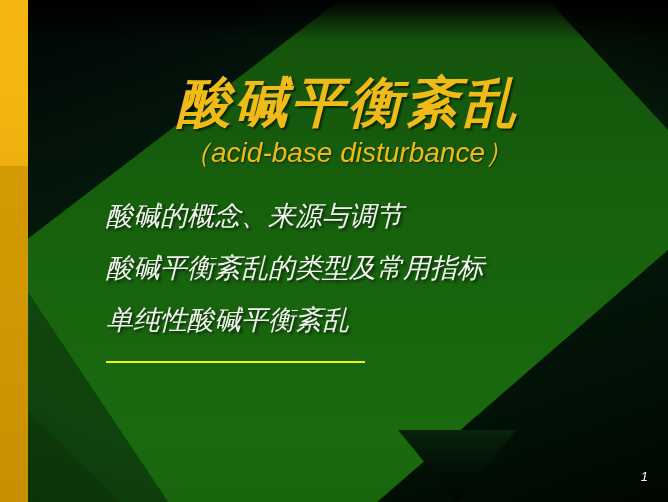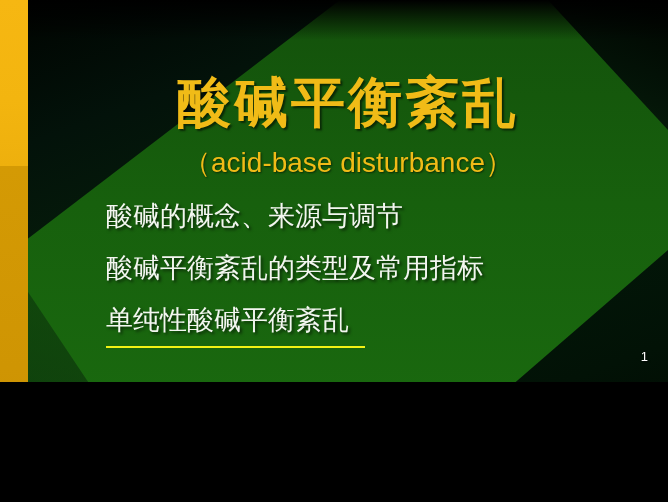--- a/index.html
+++ b/index.html
@@ -8,23 +8,24 @@
     padding: 0;
     background: #000;
   }
   body {
     font-family: "Liberation Sans", sans-serif;
   }
 
   #slide {
     position: relative;
     width: 668px;
-    height: 382px;
+    height: 502px;
     overflow: hidden;
     background: #0369a1;
+    font-style: italic;
   }
 
   
   .bg-base {
     position: absolute;
     inset: 0;
     background: linear-gradient(180deg, #06140a 0%, #0a2008 18%, #15500d 55%, #17590e 78%, #155209 100%);
   }
 
   
@@ -139,21 +140,21 @@
     line-height: 1.05;
     text-shadow: 2px 2px 2px rgba(0,0,0,.55);
     white-space: nowrap;
   }
   .title-sub {
     font-family: "Liberation Sans", sans-serif;
     font-size: 28px;
     font-weight: 500;
     color: #f0bb17;
     letter-spacing: 0px;
-    margin-top: 13px;
+    margin-top: 3px;
     text-shadow: 1px 1px 2px rgba(0,0,0,.55);
     white-space: nowrap;
   }
 
   
   .body-list {
     position: absolute;
     left: 78px;
     top: 190px;
     width: 590px;
@@ -169,21 +170,21 @@
     white-space: nowrap;
     text-shadow: 2px 2px 3px rgba(0,0,0,.6);
     display: block;
   }
   .body-line .txt {
     display: inline-block;
   }
   .body-line.underlined .txt {
     border-bottom: 2px solid #f2f215;
     padding-right: 16px;
-    padding-bottom: 0;
+    padding-bottom: 15px;
   }
 
   
   .page-number {
     position: absolute;
     right: 20px;
     bottom: 18px;
     font-family: "Liberation Sans", sans-serif;
     font-size: 13px;
     color: #ffffff;

